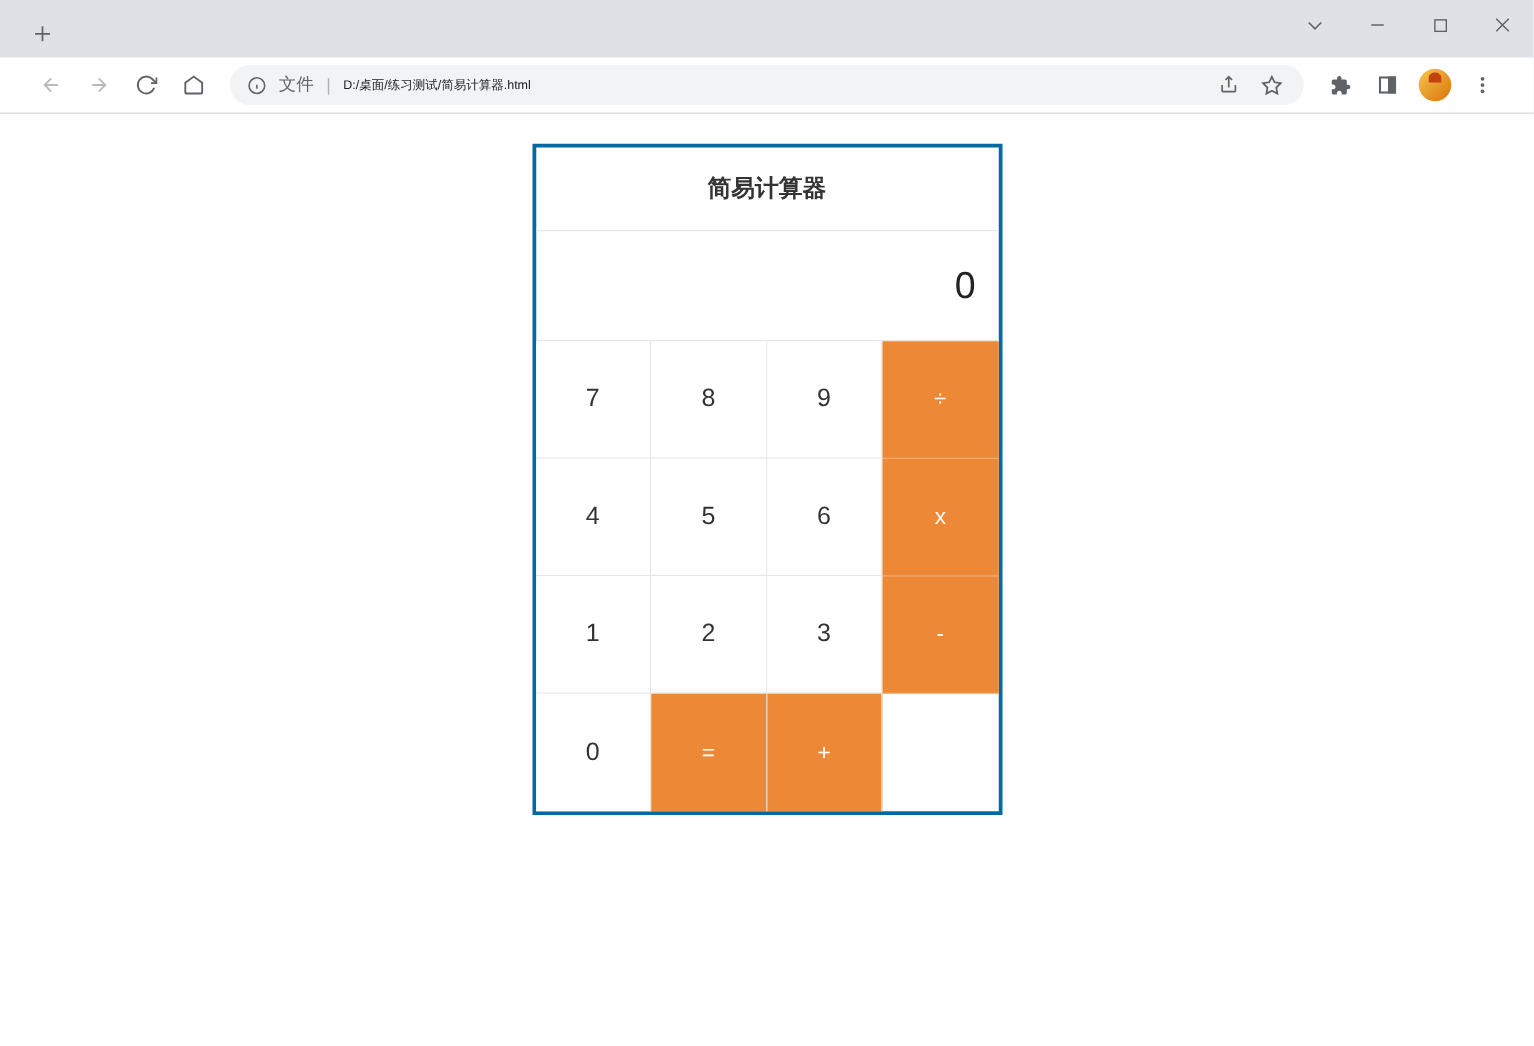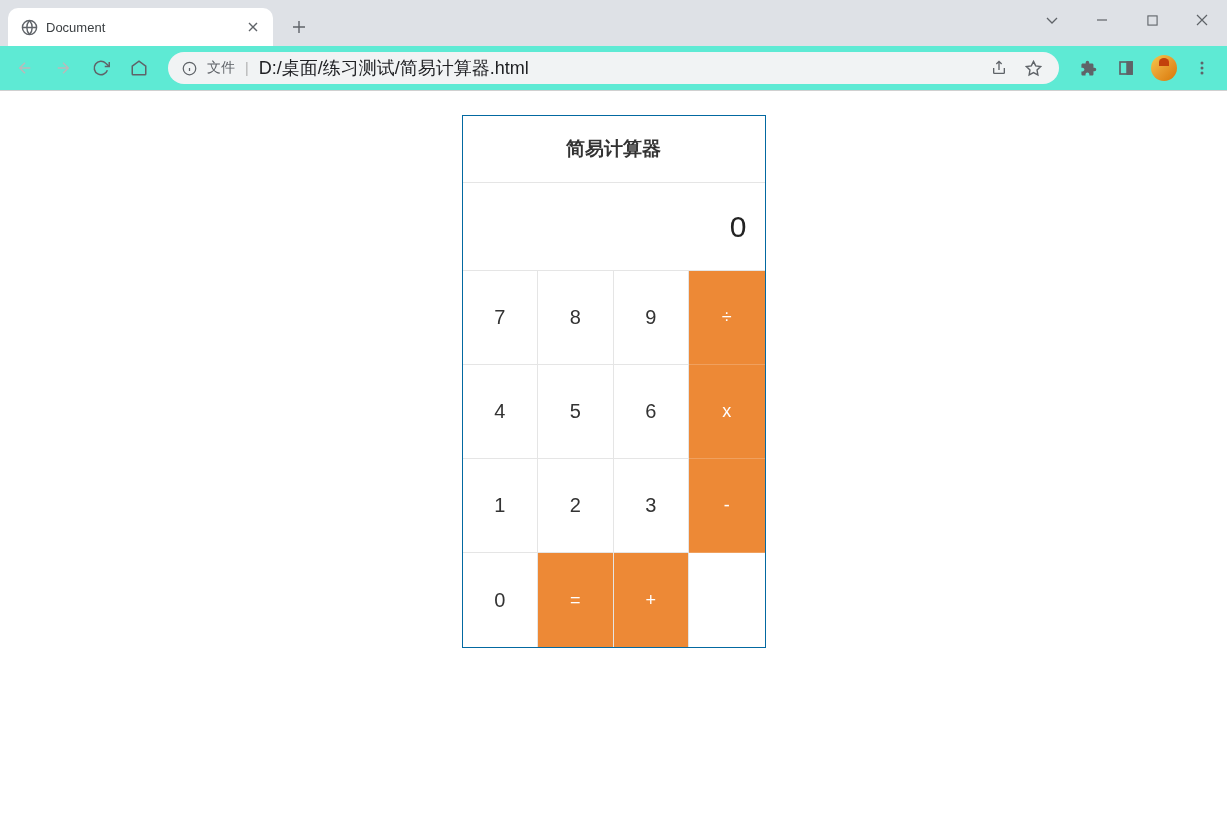--- a/index.html
+++ b/index.html
@@ -97,25 +97,25 @@
     .window-control {
       width: 50px;
       display: flex;
       align-items: center;
       justify-content: center;
       color: #5f6368;
       cursor: pointer;
     }
 
     .toolbar {
-      background: #5eead4;
+      background: #ffffff;
       height: 44px;
       display: flex;
       align-items: center;
-      padding: 0 8px;
+      padding: 0 24px;
       gap: 4px;
     }
 
     .nav-btn {
       width: 34px;
       height: 34px;
       display: flex;
       align-items: center;
       justify-content: center;
       cursor: pointer;
@@ -151,21 +151,21 @@
       font-size: 14px;
     }
 
     .address-sep {
       color: #b0b0b0;
       font-size: 14px;
     }
 
     .address-url {
       color: #202124;
-      font-size: 18px;
+      font-size: 10px;
       flex: 1;
     }
 
     .address-action {
       color: #5f6368;
       display: flex;
       align-items: center;
       justify-content: center;
       width: 24px;
       cursor: pointer;
@@ -204,22 +204,22 @@
 
     
     .content {
       padding-top: 24px;
       display: flex;
       justify-content: center;
       background: #ffffff;
     }
 
     .calculator {
-      width: 304px;
-      border: 1px solid #0369a1;
+      width: 376px;
+      border: 3px solid #0369a1;
     }
 
     .calc-title {
       text-align: center;
       font-size: 19px;
       font-weight: bold;
       color: #333;
       padding: 20px 0;
       border-bottom: 1px solid #e5e5e5;
     }
@@ -271,34 +271,20 @@
 
     .calc-btn.op-border {
       border-bottom: 1px solid rgba(255,255,255,0.2);
     }
   </style>
 </head>
 <body>
 
 <div class="browser-chrome">
   <div class="tab-bar">
-    <div class="tab">
-      <span class="tab-favicon">
-        <svg width="17" height="17" viewBox="0 0 24 24" fill="none" stroke="currentColor" stroke-width="2">
-          <circle cx="12" cy="12" r="10"></circle>
-          <path d="M2 12h20M12 2a15 15 0 010 20M12 2a15 15 0 000 20"></path>
-        </svg>
-      </span>
-      <span class="tab-title">Document</span>
-      <span class="tab-close">
-        <svg width="10" height="10" viewBox="0 0 10 10" stroke="currentColor" stroke-width="1.4">
-          <path d="M1 1l8 8M9 1l-8 8"></path>
-        </svg>
-      </span>
-    </div>
     <div class="new-tab-btn">
       <svg width="14" height="14" viewBox="0 0 14 14" stroke="currentColor" stroke-width="1.4">
         <path d="M7 1v12M1 7h12"></path>
       </svg>
     </div>
 
     <div class="window-controls">
       <div class="window-control">
         <svg width="14" height="14" viewBox="0 0 14 14" fill="none" stroke="currentColor" stroke-width="1.3">
           <path d="M2 5l5 5 5-5"></path>

